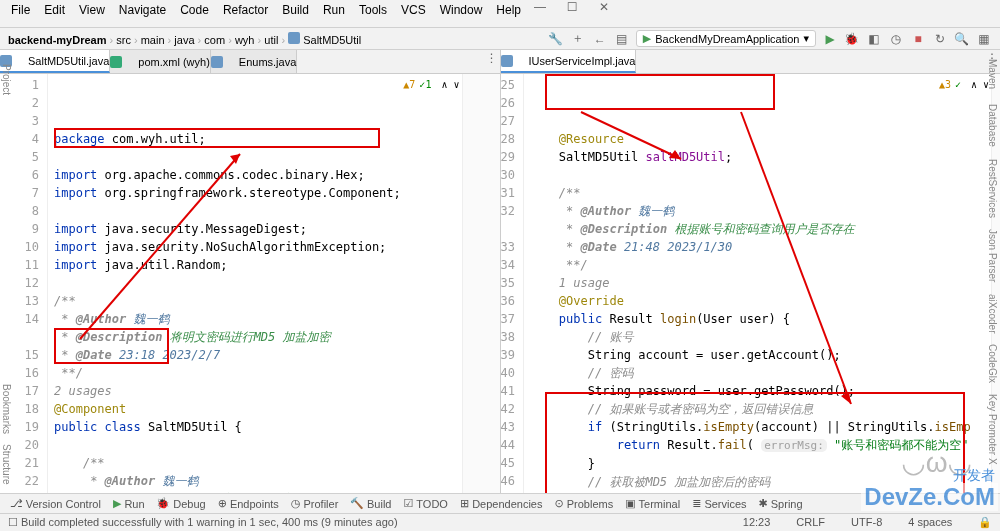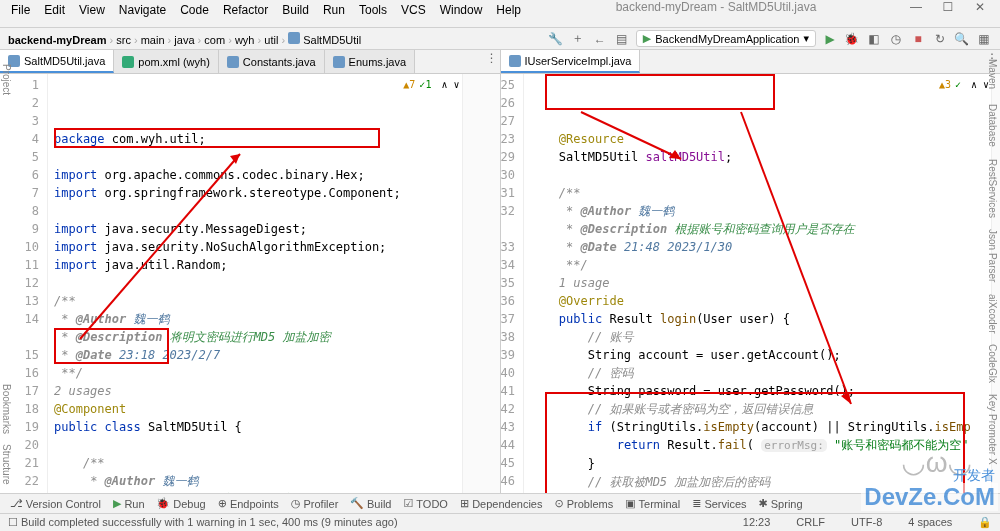--- a/index.html
+++ b/index.html
@@ -10,21 +10,21 @@
 .title-center{flex:1;text-align:center;color:#888}
 .win-controls{display:flex;gap:8px;padding-right:4px}
 .win-btn{width:24px;text-align:center;cursor:pointer;color:#666}
 .navbar{height:22px;background:#f2f2f2;display:flex;align-items:center;padding:0 8px;gap:6px;border-bottom:1px solid #d0d0d0;font-size:11px}
 .run-config{display:flex;align-items:center;gap:4px;background:#fff;border:1px solid #ccc;padding:1px 6px;border-radius:3px}
 .tb-icon{width:16px;height:16px;display:inline-flex;align-items:center;justify-content:center;cursor:pointer;color:#666;font-size:12px}
 .bc-sep{color:#aaa}
 .tabs{height:24px;display:flex;border-bottom:1px solid #ccc}
 .tabs-left,.tabs-right{display:flex;flex:1;border-right:1px solid #ccc}
 .tabs-right{border-right:none}
-.tab{display:flex;align-items:center;gap:4px;padding:0 8px;background:#e8e8e8;border-right:1px solid #ccc;font-size:11px;cursor:pointer}
+.tab{display:flex;align-items:center;gap:16px;padding:0 0;background:#e8e8e8;border-right:1px solid #ccc;font-size:11px;cursor:pointer}
 .tab.active{background:#fff;border-bottom:2px solid #4a90d9}
 .tab-icon{width:12px;height:12px;background:#6a98c5;border-radius:2px;display:inline-block}
 .editors{display:flex;height:426px;background:#fff}
 .editor{flex:1;display:flex;overflow:hidden;position:relative;border-right:1px solid #ccc}
 .gutter{width:48px;background:#fff;text-align:right;padding-right:8px;color:#a0a0a0;font-family:Consolas,monospace;font-size:12px;border-right:1px solid #eee;line-height:18px;padding-top:2px}
 .gutter.right{width:40px}
 .gn{height:18px}
 .code{flex:1;font-family:Consolas,monospace;font-size:12px;line-height:18px;padding:2px 6px;white-space:pre;position:relative}
 .markers{width:38px;background:#fafafa;border-left:1px solid #eee;position:relative}
 .kw{color:#0033b3}
@@ -68,21 +68,20 @@
     <span class="menu-item">Navigate</span>
     <span class="menu-item">Code</span>
     <span class="menu-item">Refactor</span>
     <span class="menu-item">Build</span>
     <span class="menu-item">Run</span>
     <span class="menu-item">Tools</span>
     <span class="menu-item">VCS</span>
     <span class="menu-item">Window</span>
     <span class="menu-item">Help</span>
   </div>
-  <div class="title-center">backend-myDream - SaltMD5Util.java</div>
   <div class="win-controls">
     <span class="win-btn">—</span>
     <span class="win-btn">☐</span>
     <span class="win-btn">✕</span>
   </div>
 </div>
 
 <div class="navbar">
   <span>
     <b>backend-myDream</b> <span class="bc-sep">›</span>
@@ -117,24 +116,20 @@
 
 <div class="tabs">
   <div class="tabs-left">
     <div class="tab active">
         <span class="tab-icon"></span>
         <span>SaltMD5Util.java</span>
       </div>
     <div class="tab">
         <span class="tab-icon" style="background:#3a7"></span>
         <span>pom.xml (wyh)</span>
-      </div>
-    <div class="tab">
-        <span class="tab-icon"></span>
-        <span>Constants.java</span>
       </div>
     <div class="tab">
         <span class="tab-icon"></span>
         <span>Enums.java</span>
       </div>
     <span style="flex:1"></span>
     <span class="tb-icon">⋮</span>
   </div>
   <div class="tabs-right">
     <div class="tab active">
@@ -186,21 +181,21 @@
         <line x1="10" y1="195" x2="170" y2="10" stroke="#e00000" stroke-width="2"></line>
         <polygon points="170,10 160,12 166,20" fill="#e00000"></polygon>
       </svg>
   </div>
 
   <div class="editor" style="border-right:none">
     <div class="gutter right" id="gutter-right">
         <div class="gn">25</div>
         <div class="gn">26</div>
         <div class="gn">27</div>
-        <div class="gn">23</div>
+        <div class="gn">28</div>
         <div class="gn">29</div>
         <div class="gn">30</div>
         <div class="gn">31</div>
         <div class="gn">32</div>
         <div class="gn"></div>
         <div class="gn">33</div>
         <div class="gn">34</div>
         <div class="gn">35</div>
         <div class="gn">36</div>
         <div class="gn">37</div>

